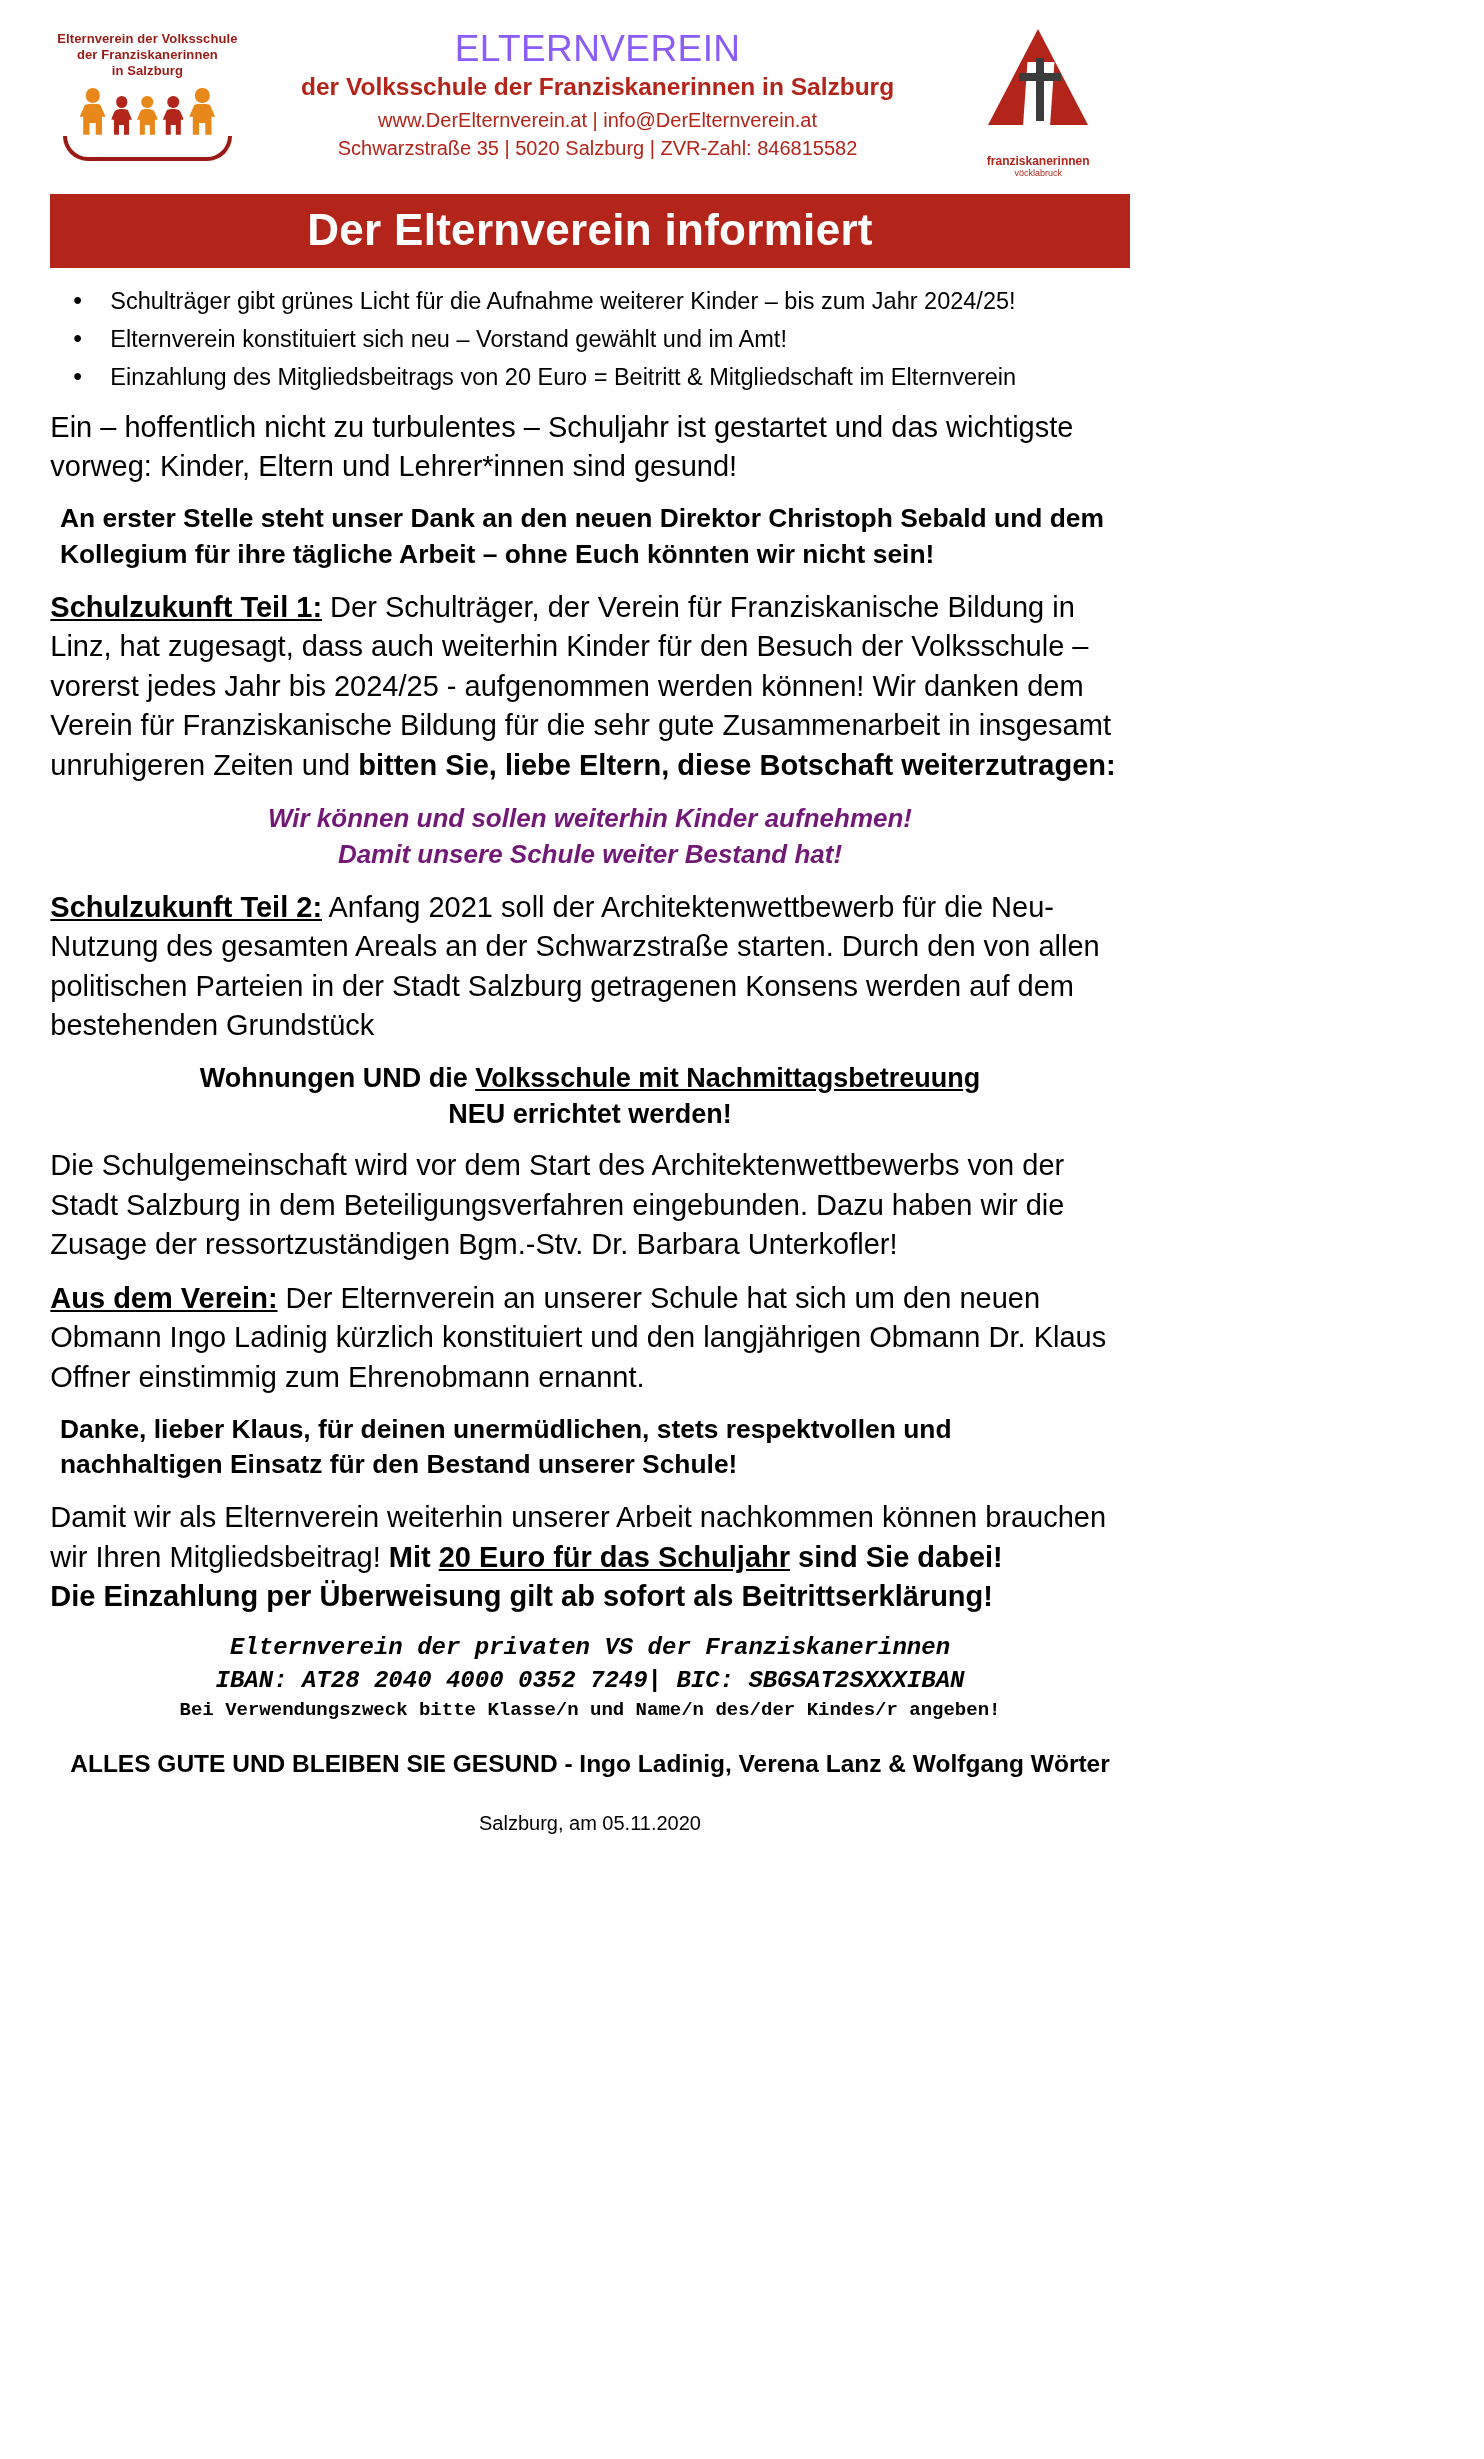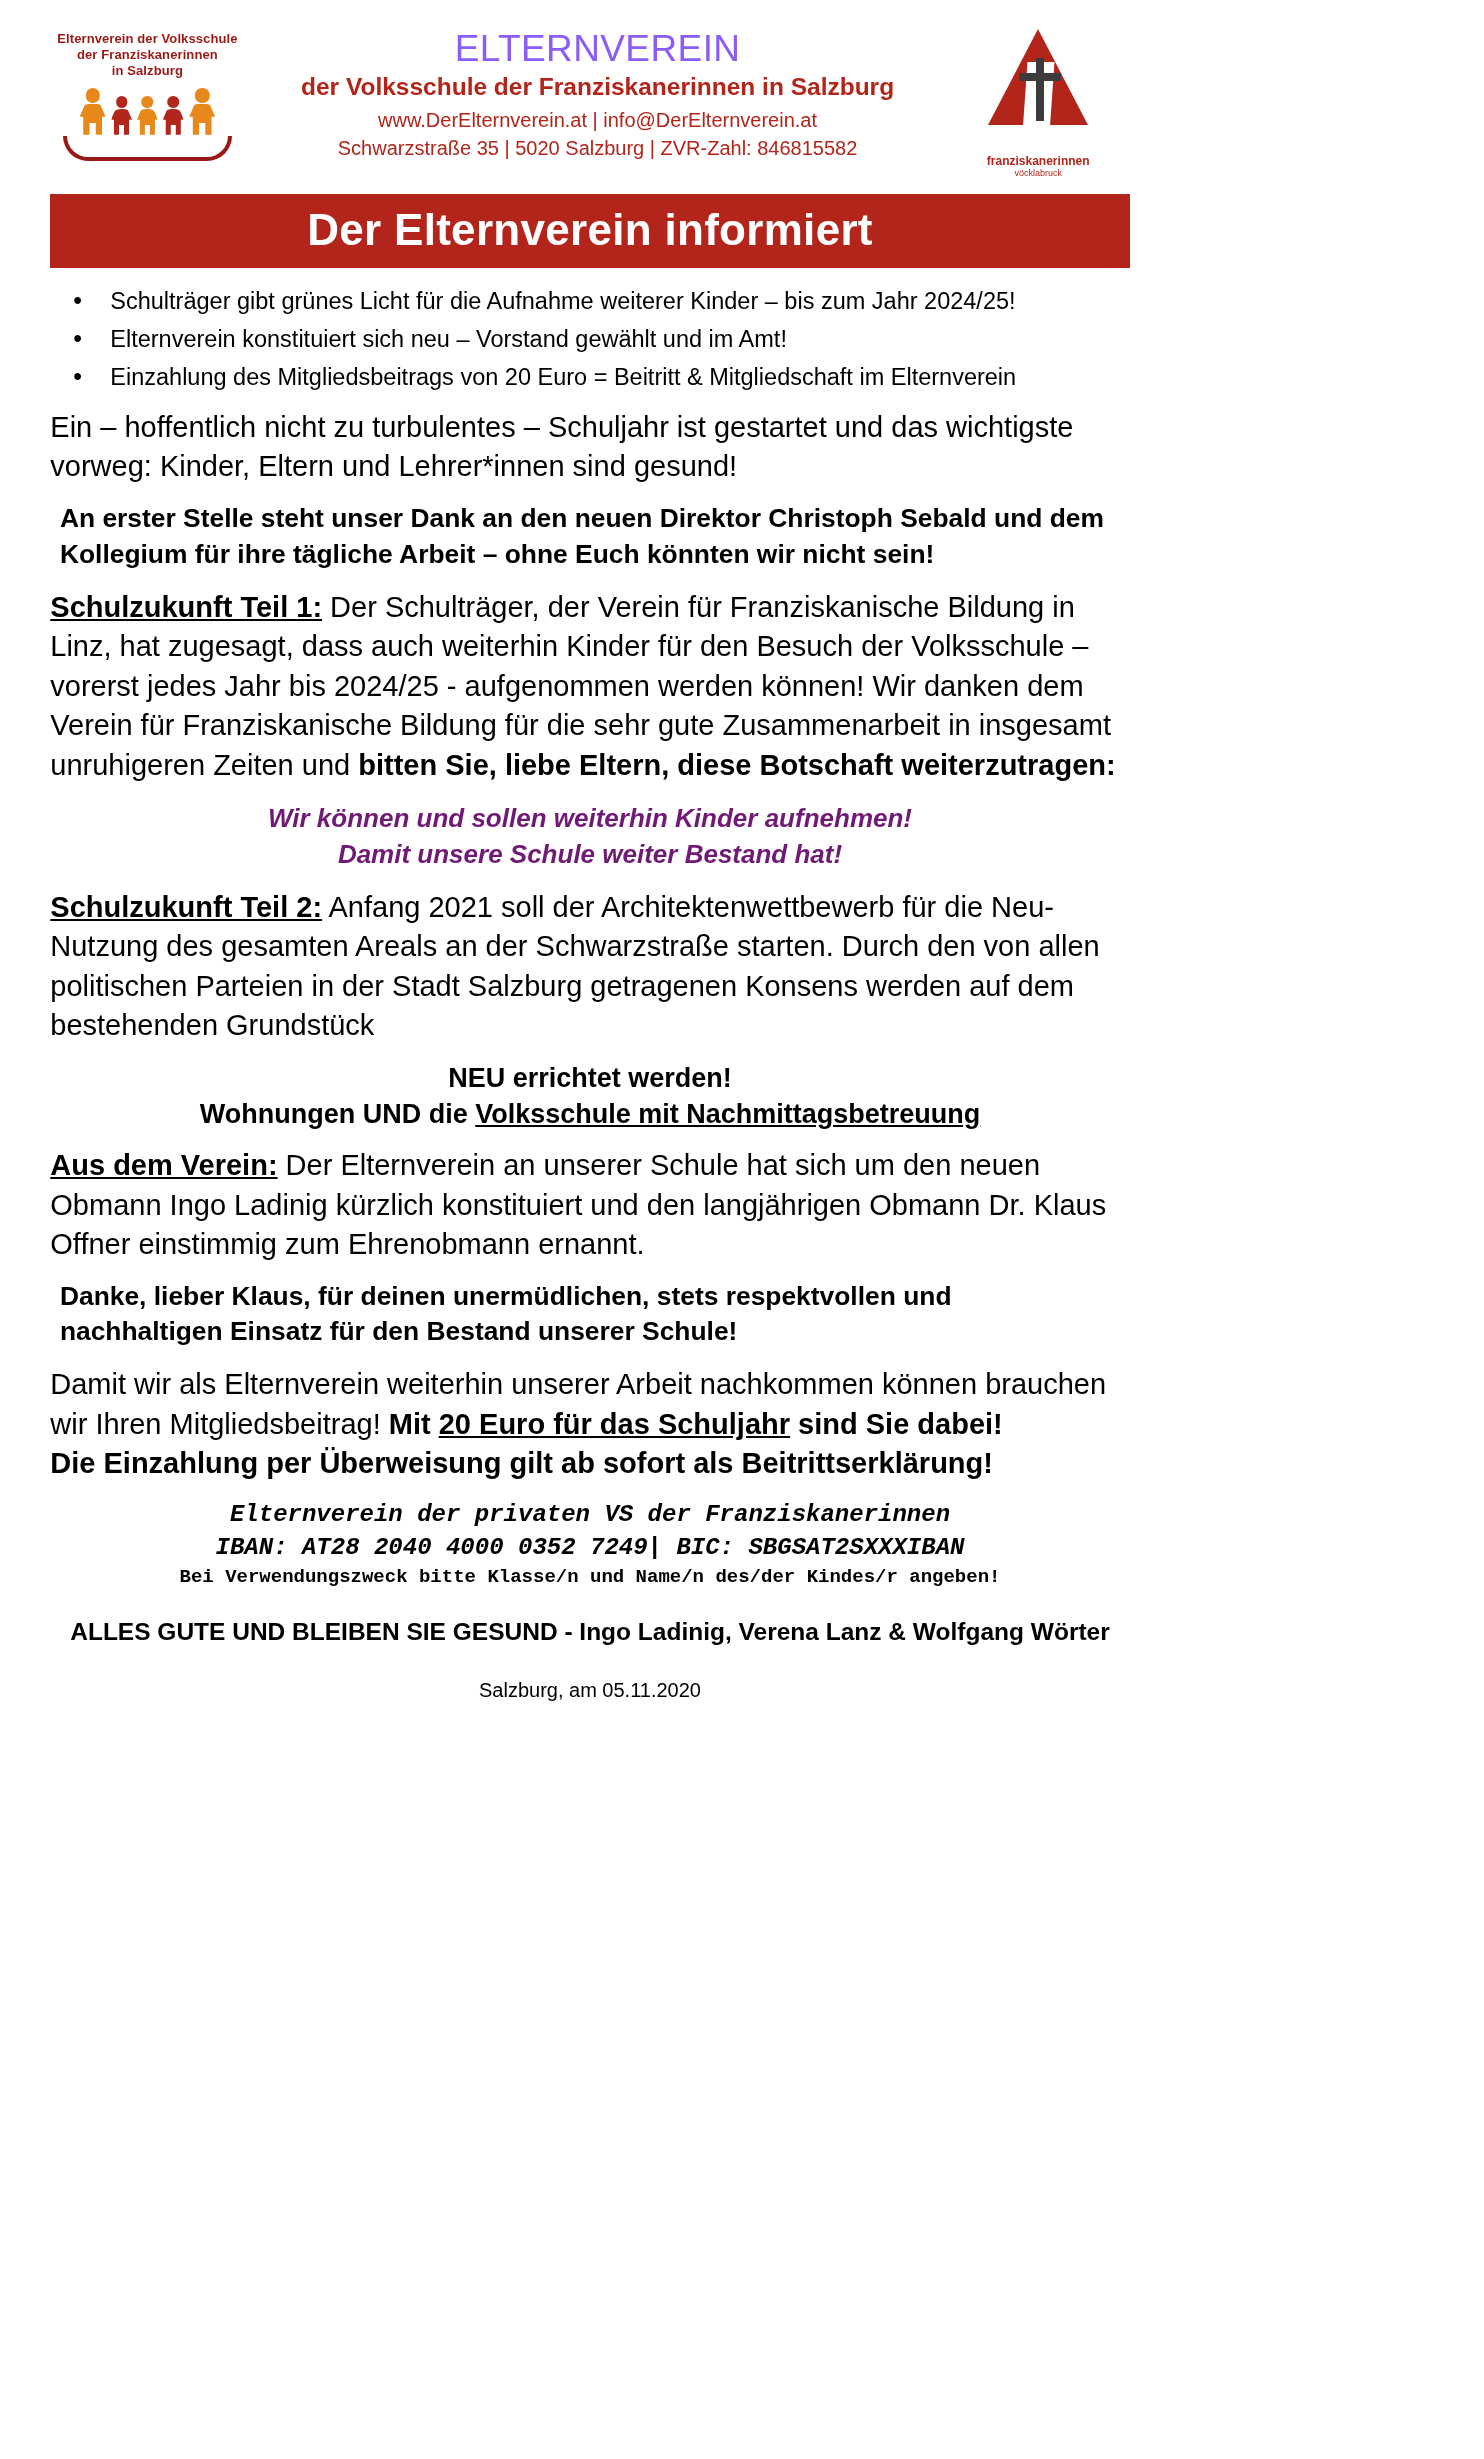--- a/index.html
+++ b/index.html
@@ -366,24 +366,25 @@
     <p class="para"><span class="bold ul">Schulzukunft Teil 1:</span><span>  Der Schulträger, der Verein für Franziskanische Bildung in Linz, hat zugesagt, dass auch weiterhin Kinder für den Besuch der Volksschule – vorerst jedes Jahr bis 2024/25 - aufgenommen werden können! Wir danken dem Verein für Franziskanische Bildung für die sehr gute Zusammenarbeit in insgesamt unruhigeren Zeiten und </span><span class="bold">bitten Sie, liebe Eltern, diese Botschaft weiterzutragen:</span></p>
 
     <div class="red-italic">
       <div>Wir können und sollen weiterhin Kinder aufnehmen!</div>
       <div>Damit unsere Schule weiter Bestand hat!</div>
     </div>
 
     <p class="para"><span class="bold ul">Schulzukunft Teil 2:</span><span> Anfang 2021 soll der Architektenwettbewerb für die Neu-Nutzung des gesamten Areals an der Schwarzstraße starten. Durch den von allen politischen Parteien in der Stadt Salzburg getragenen Konsens werden auf dem bestehenden Grundstück</span></p>
 
     <div class="big-center">
+      <div><span>Wohnungen UND die </span><span class="ul">Volksschule mit Nachmittagsbetreuung</span></div>
       <div>NEU errichtet werden!</div>
-      <div><span>Wohnungen UND die </span><span class="ul">Volksschule mit Nachmittagsbetreuung</span></div>
-    </div>
-
+    </div>
+
+    <p class="para">Die Schulgemeinschaft wird vor dem Start des Architektenwettbewerbs von der Stadt Salzburg in dem Beteiligungsverfahren eingebunden. Dazu haben wir die Zusage der ressortzuständigen Bgm.-Stv. Dr. Barbara Unterkofler!</p>
 
     <p class="para"><span class="bold ul">Aus dem Verein:</span><span> Der Elternverein an unserer Schule hat sich um den neuen Obmann Ingo Ladinig kürzlich konstituiert und den langjährigen Obmann Dr. Klaus Offner einstimmig zum Ehrenobmann ernannt.</span></p>
 
     <p class="thanks">Danke, lieber Klaus, für deinen unermüdlichen, stets respektvollen und nachhaltigen Einsatz für den Bestand unserer Schule!</p>
 
     <p class="para"><span>Damit wir als Elternverein weiterhin unserer Arbeit nachkommen können brauchen wir Ihren Mitgliedsbeitrag! </span><span class="bold">Mit </span><span class="bold ul">20 Euro für das Schuljahr</span><span class="bold"> sind Sie dabei!</span><br><span class="bold">Die Einzahlung per Überweisung gilt ab sofort als Beitrittserklärung!</span></p>
 
     <div class="bank">
       <div>Elternverein der privaten VS der Franziskanerinnen</div>
       <div>IBAN: AT28 2040 4000 0352 7249| BIC: SBGSAT2SXXXIBAN</div>

